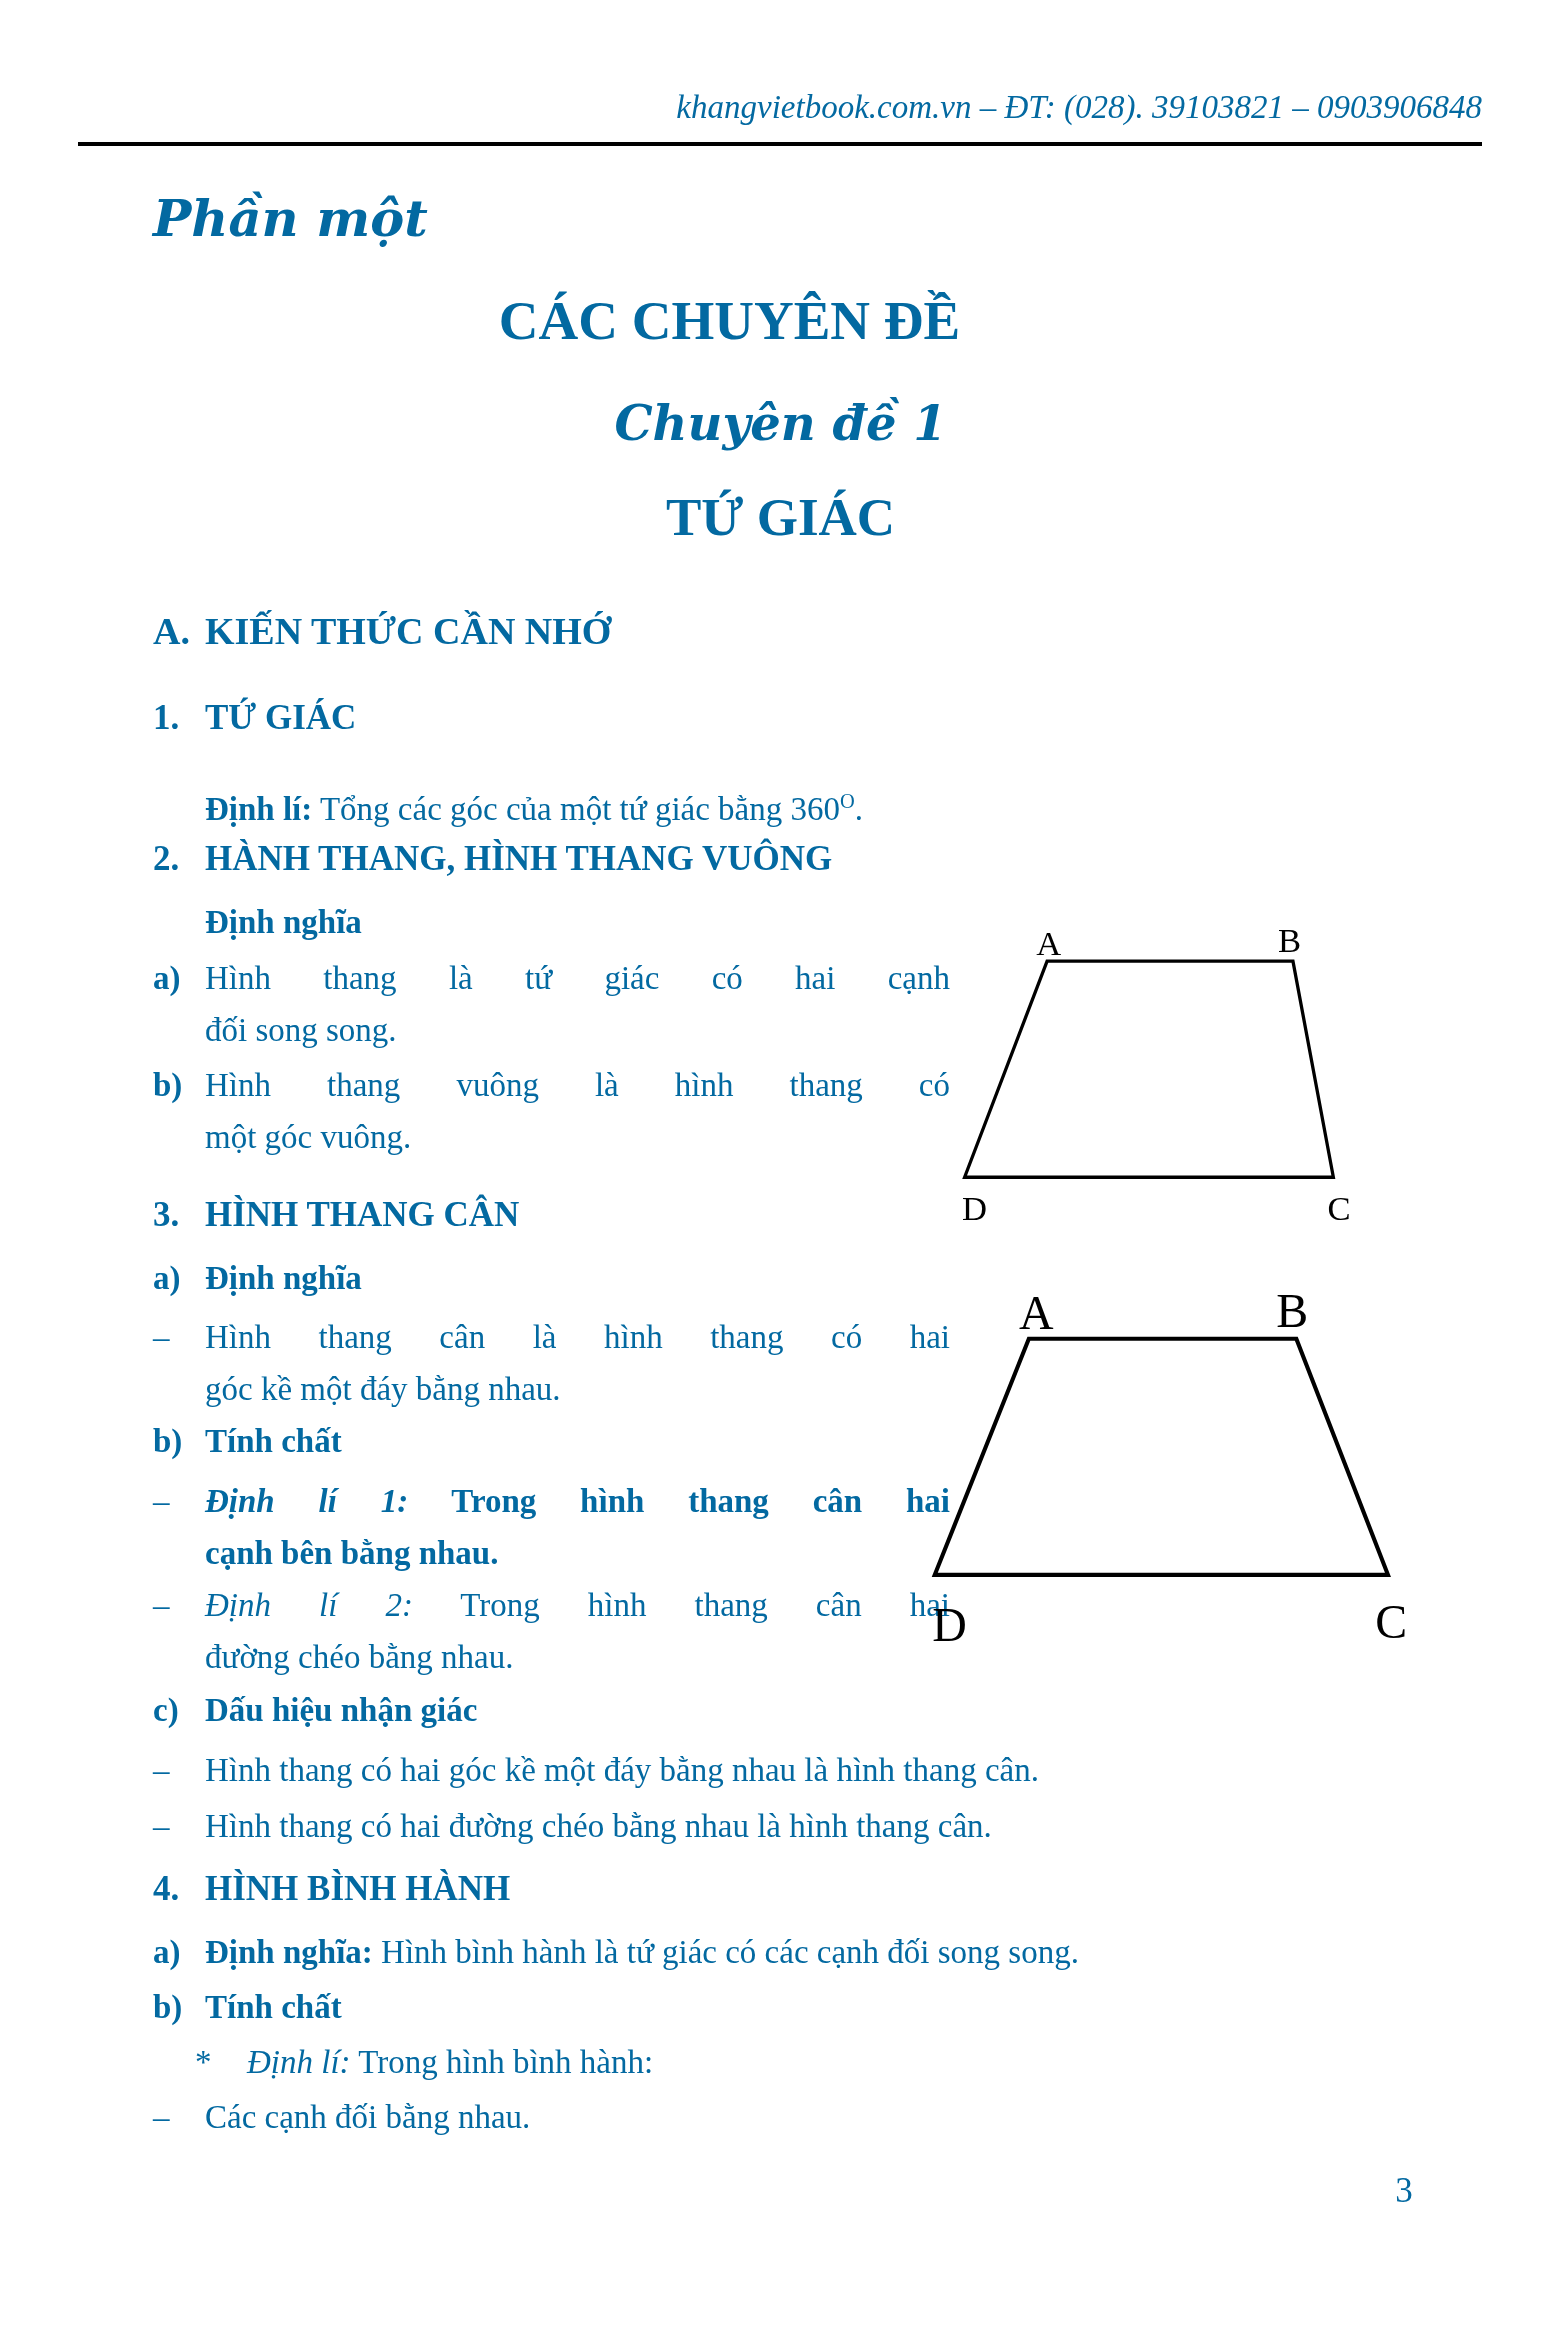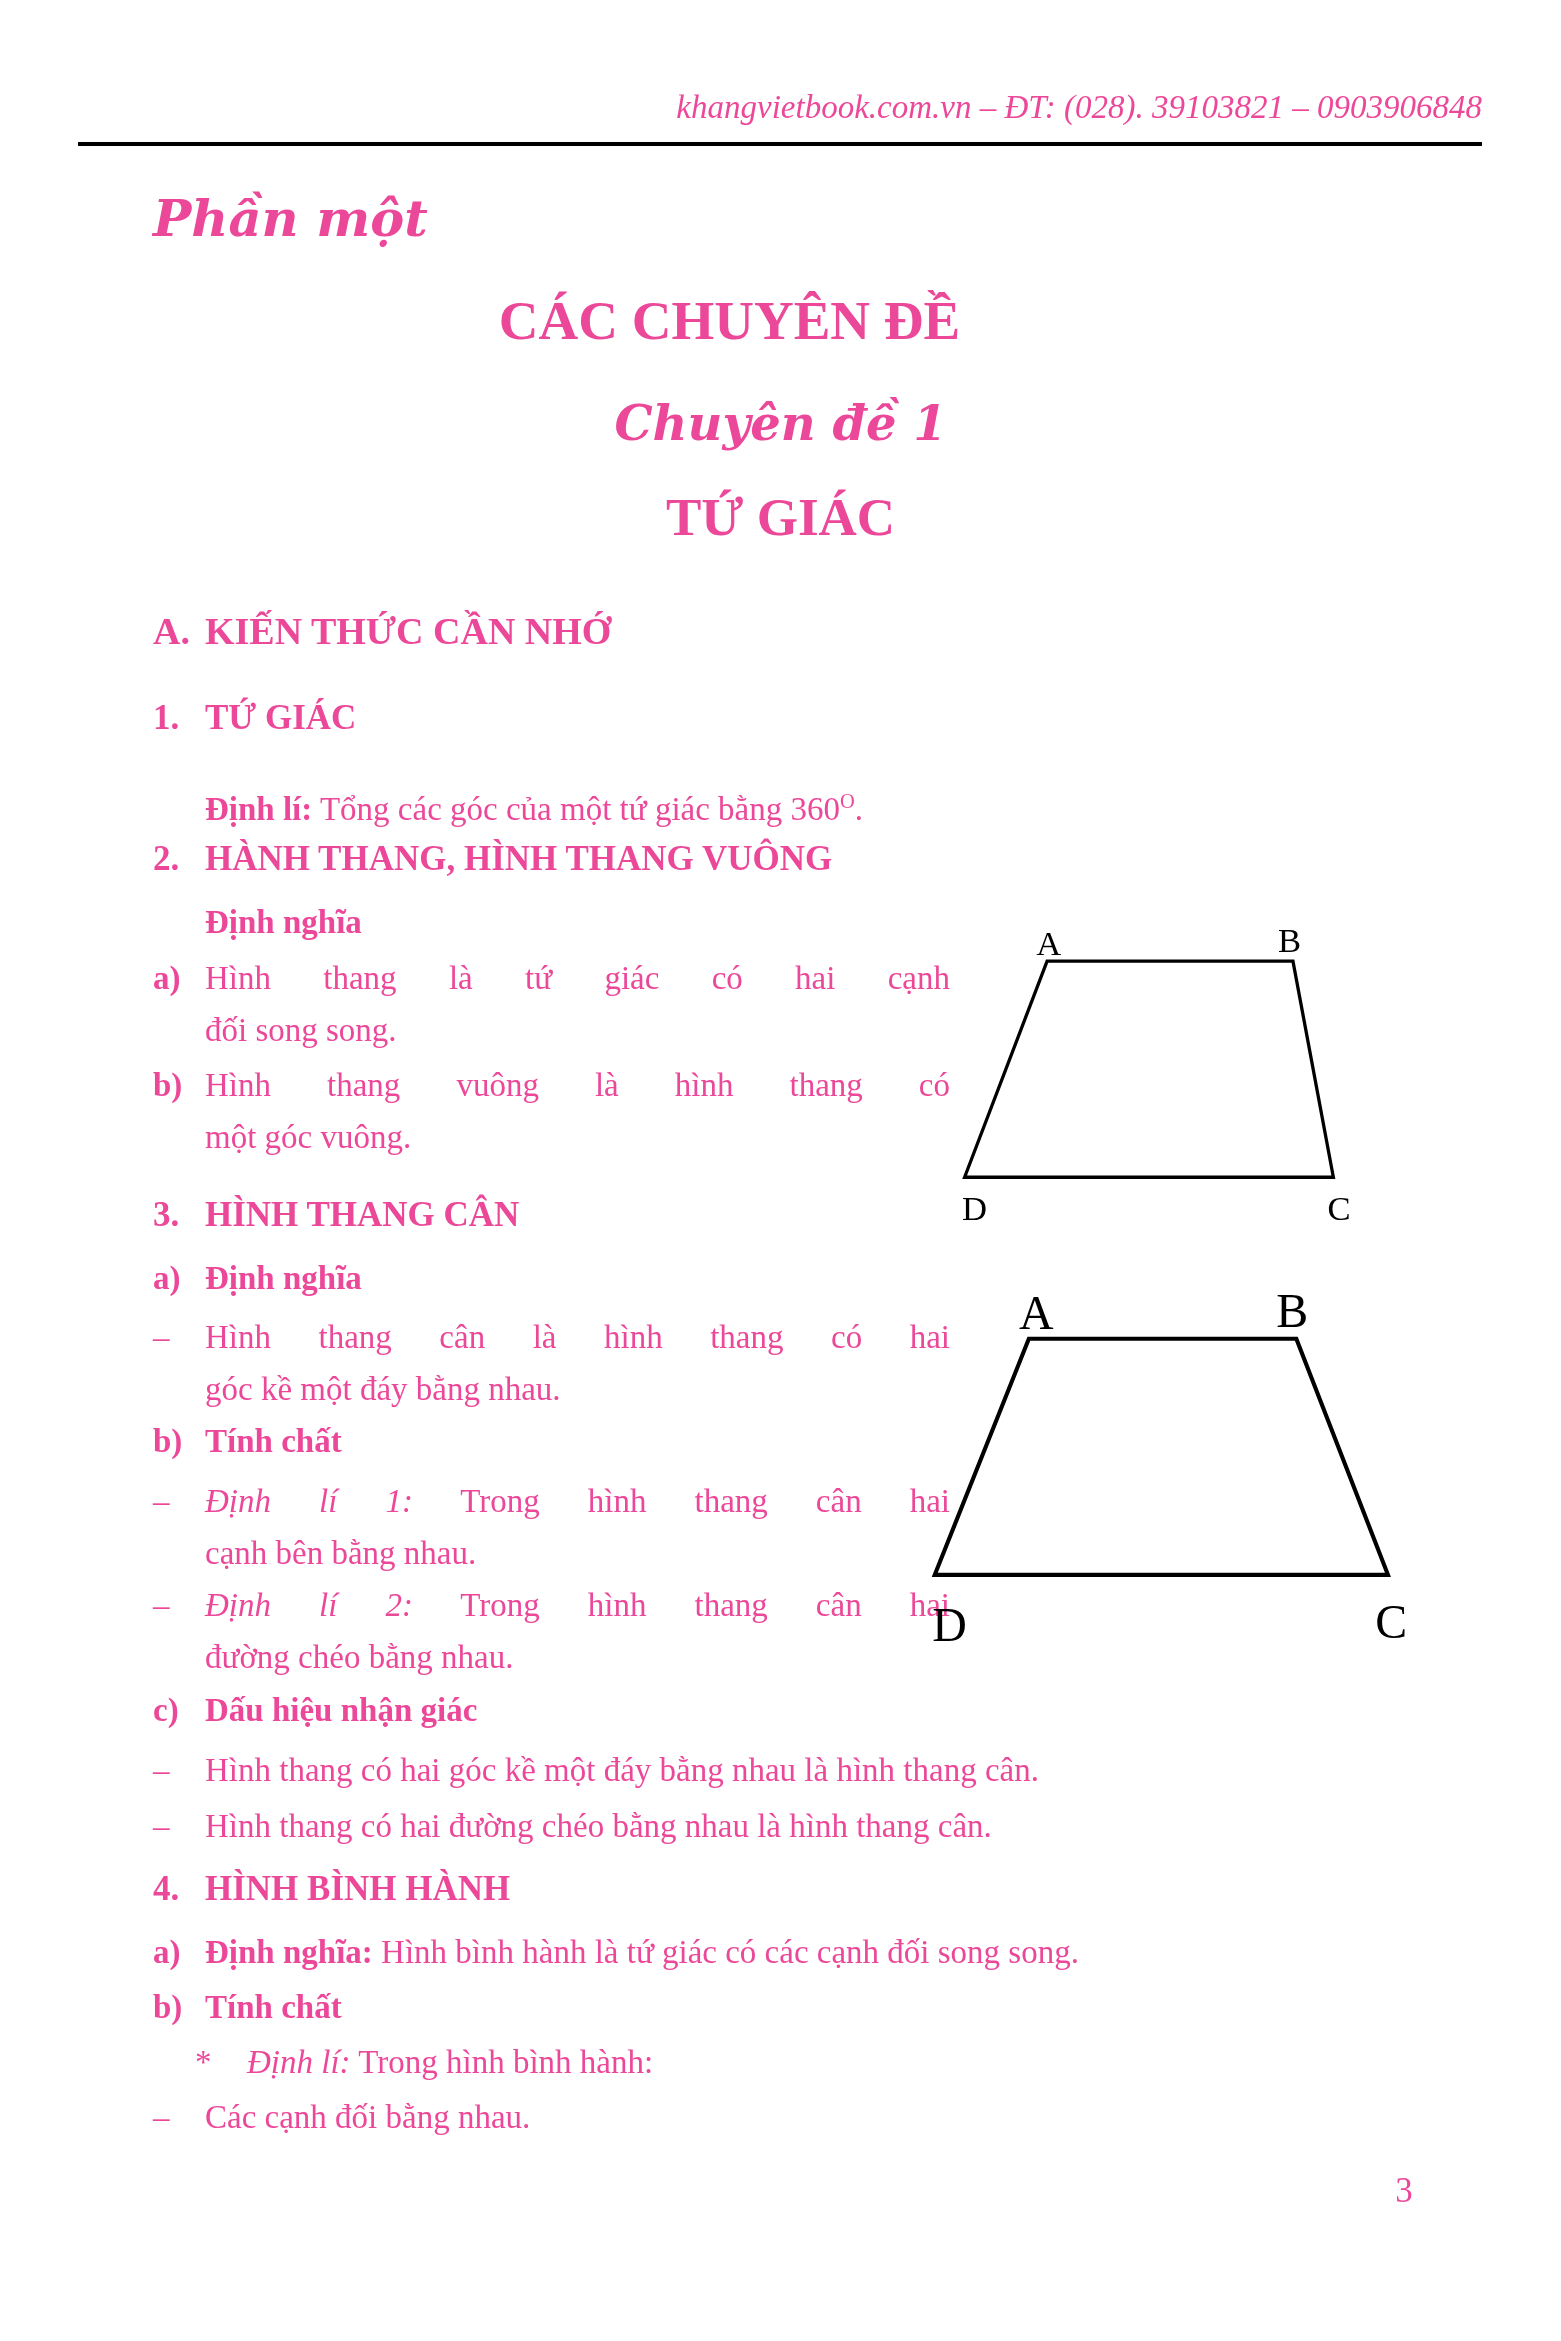--- a/index.html
+++ b/index.html
@@ -1,21 +1,21 @@
 <!DOCTYPE html>
 <html style="font-size:13.2px"><head>
 <meta charset="utf-8">
 <style>
   html,body{margin:0;padding:0;background:#ffffff;}
   #page{
     position:relative;
     width:1561px;
     height:2342px;
     background:#ffffff;
-    color:#ec4899;
+    color:#0369a1;
     font-family:"Liberation Serif", serif;
     overflow:hidden;
   }
   .abs{position:absolute;}
   .center{text-align:center;}
   .right{text-align:right;}
   .b{font-weight:bold;}
   .i{font-style:italic;}
   .body-text{font-size:33px;line-height:52px;}
   .heading{font-size:35px;font-weight:bold;line-height:1.15;}
@@ -98,21 +98,21 @@
     </div>
   </div>
 
   <div class="item body-text b" style="left:153px;top:1415px;">
     <span class="marker">b)</span>
     <div class="content">Tính chất</div>
   </div>
 
   <div class="item body-text" style="left:153px;top:1475px;width:797px;">
     <span class="marker">–</span>
-    <div class="content" style="width:745px;">
+    <div class="content" style="width:745px;font-weight:bold;">
       <div class="jline"><span class="i">Định lí 1:</span><span> Trong hình thang cân hai</span></div>
       <div>cạnh bên bằng nhau.</div>
     </div>
   </div>
 
   <div class="item body-text" style="left:153px;top:1579px;width:797px;">
     <span class="marker">–</span>
     <div class="content" style="width:745px;">
       <div class="jline"><span class="i">Định lí 2:</span><span> Trong hình thang cân hai</span></div>
       <div>đường chéo bằng nhau.</div>

